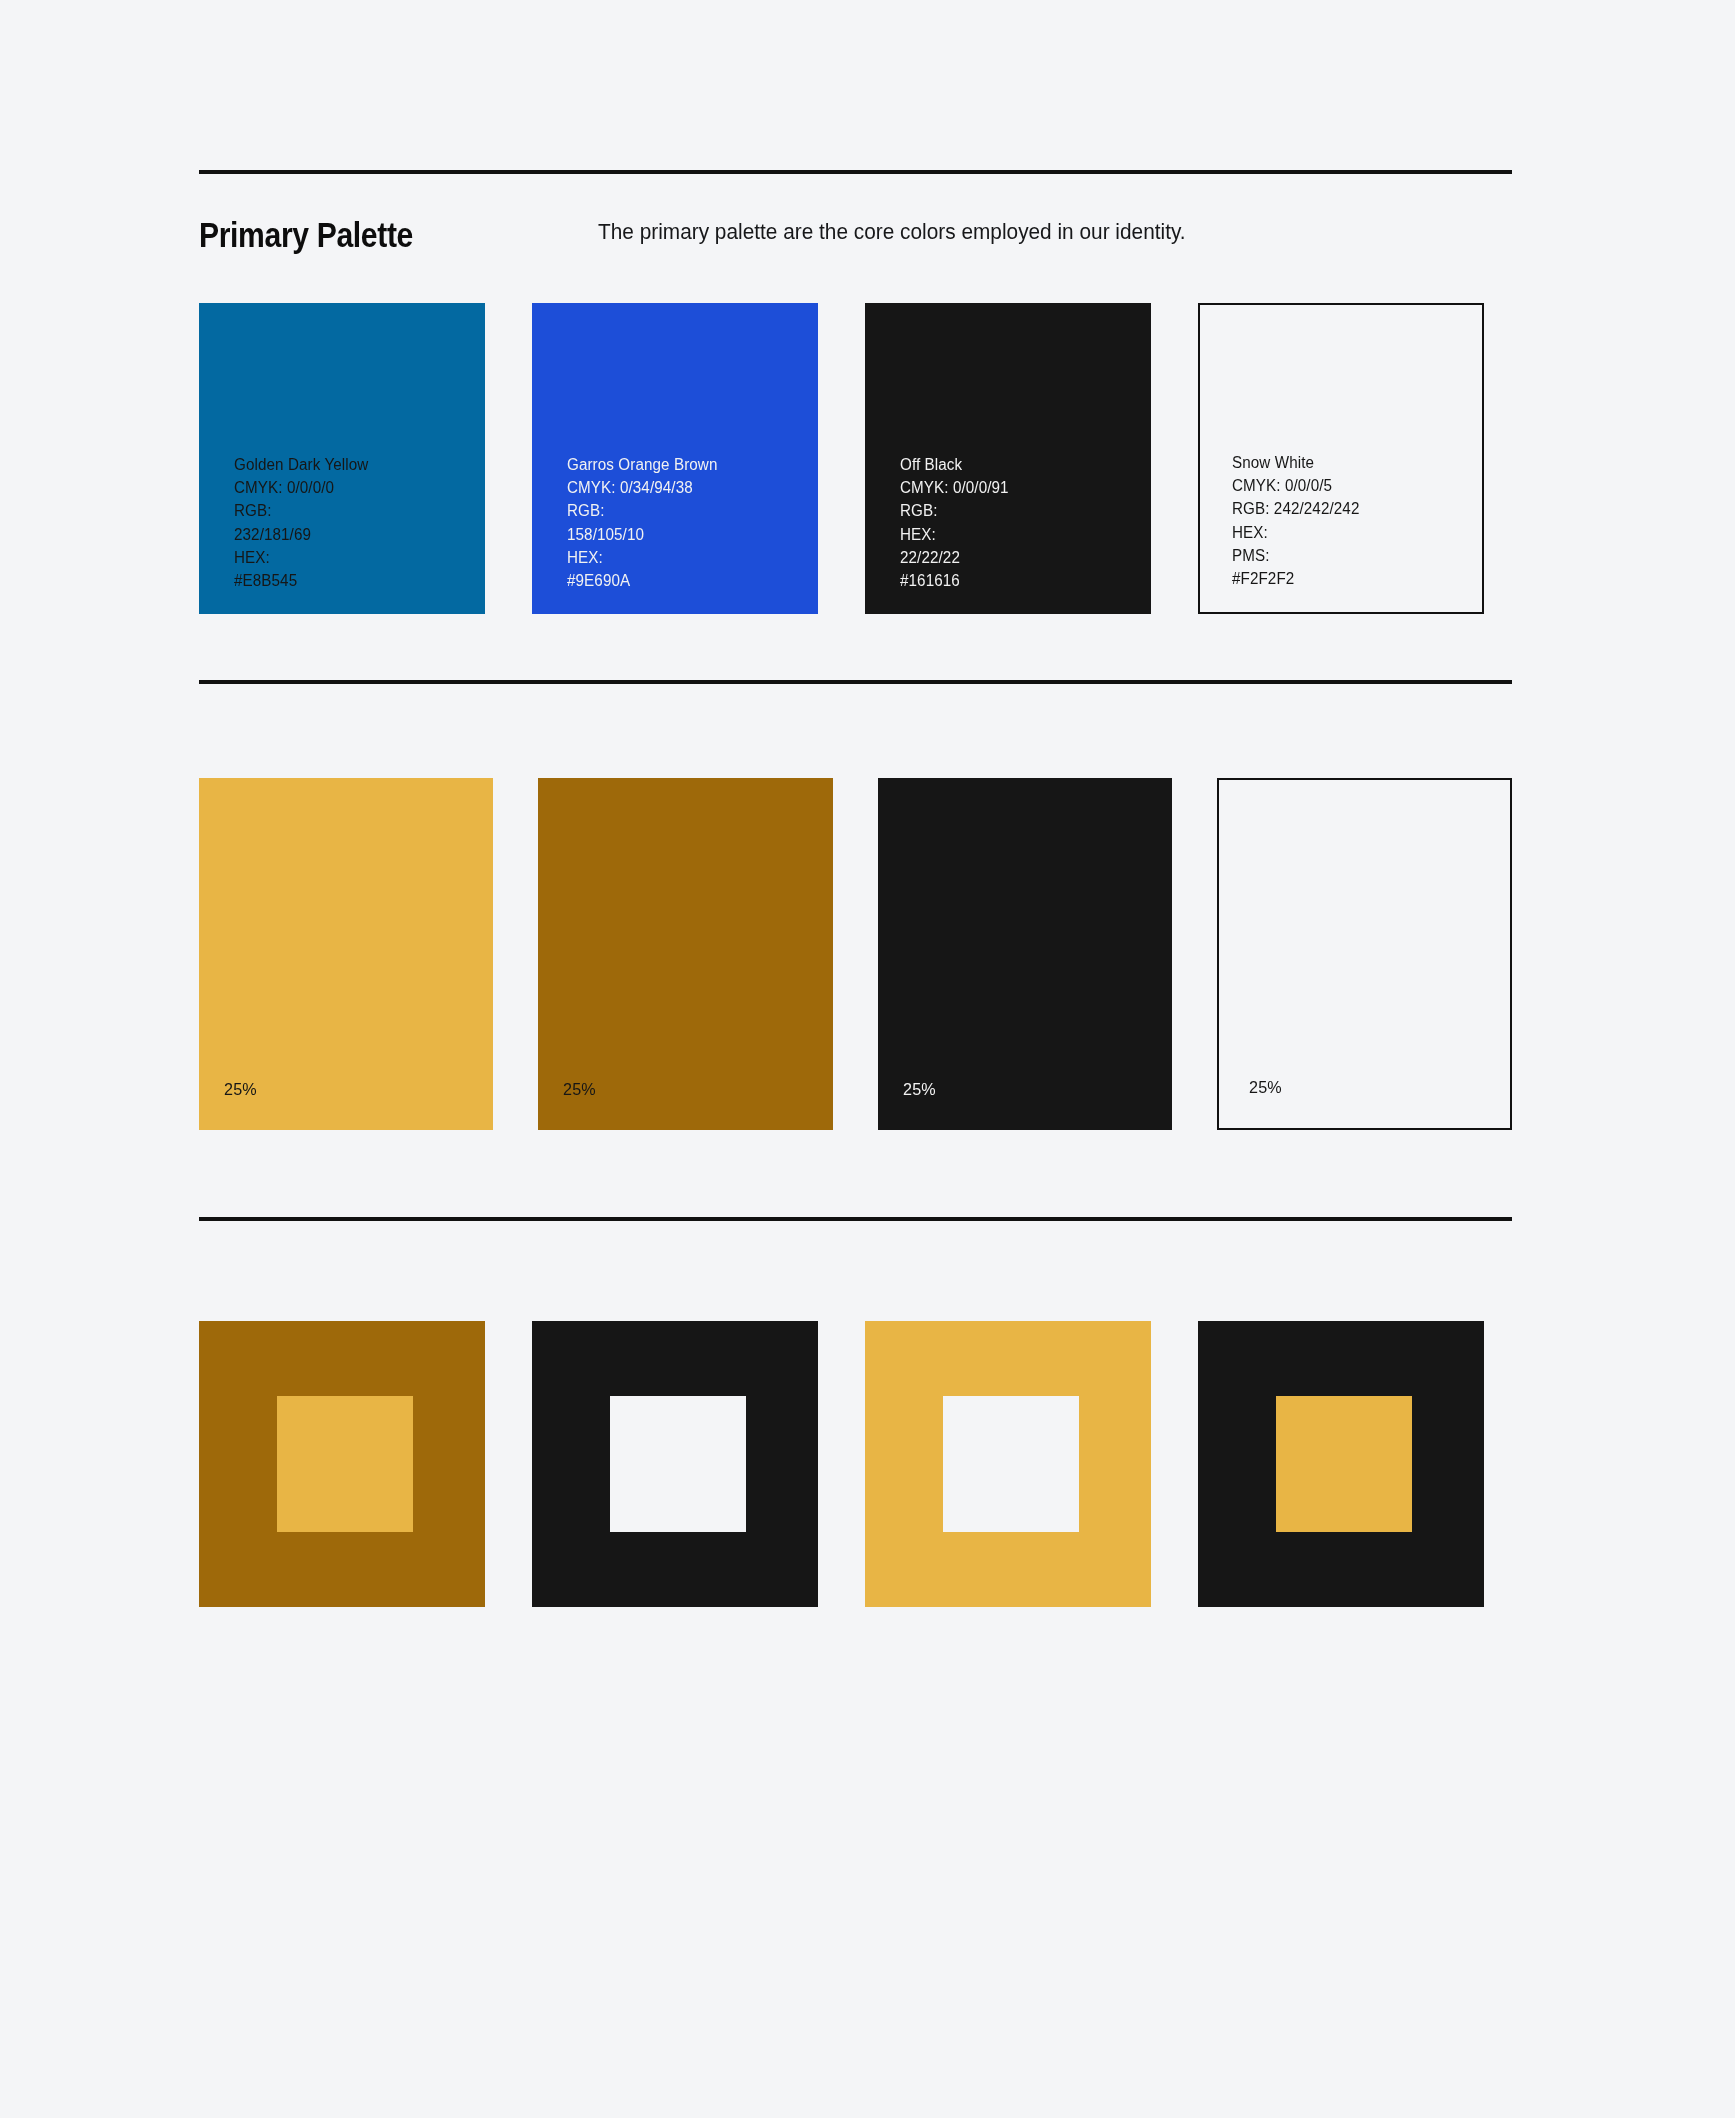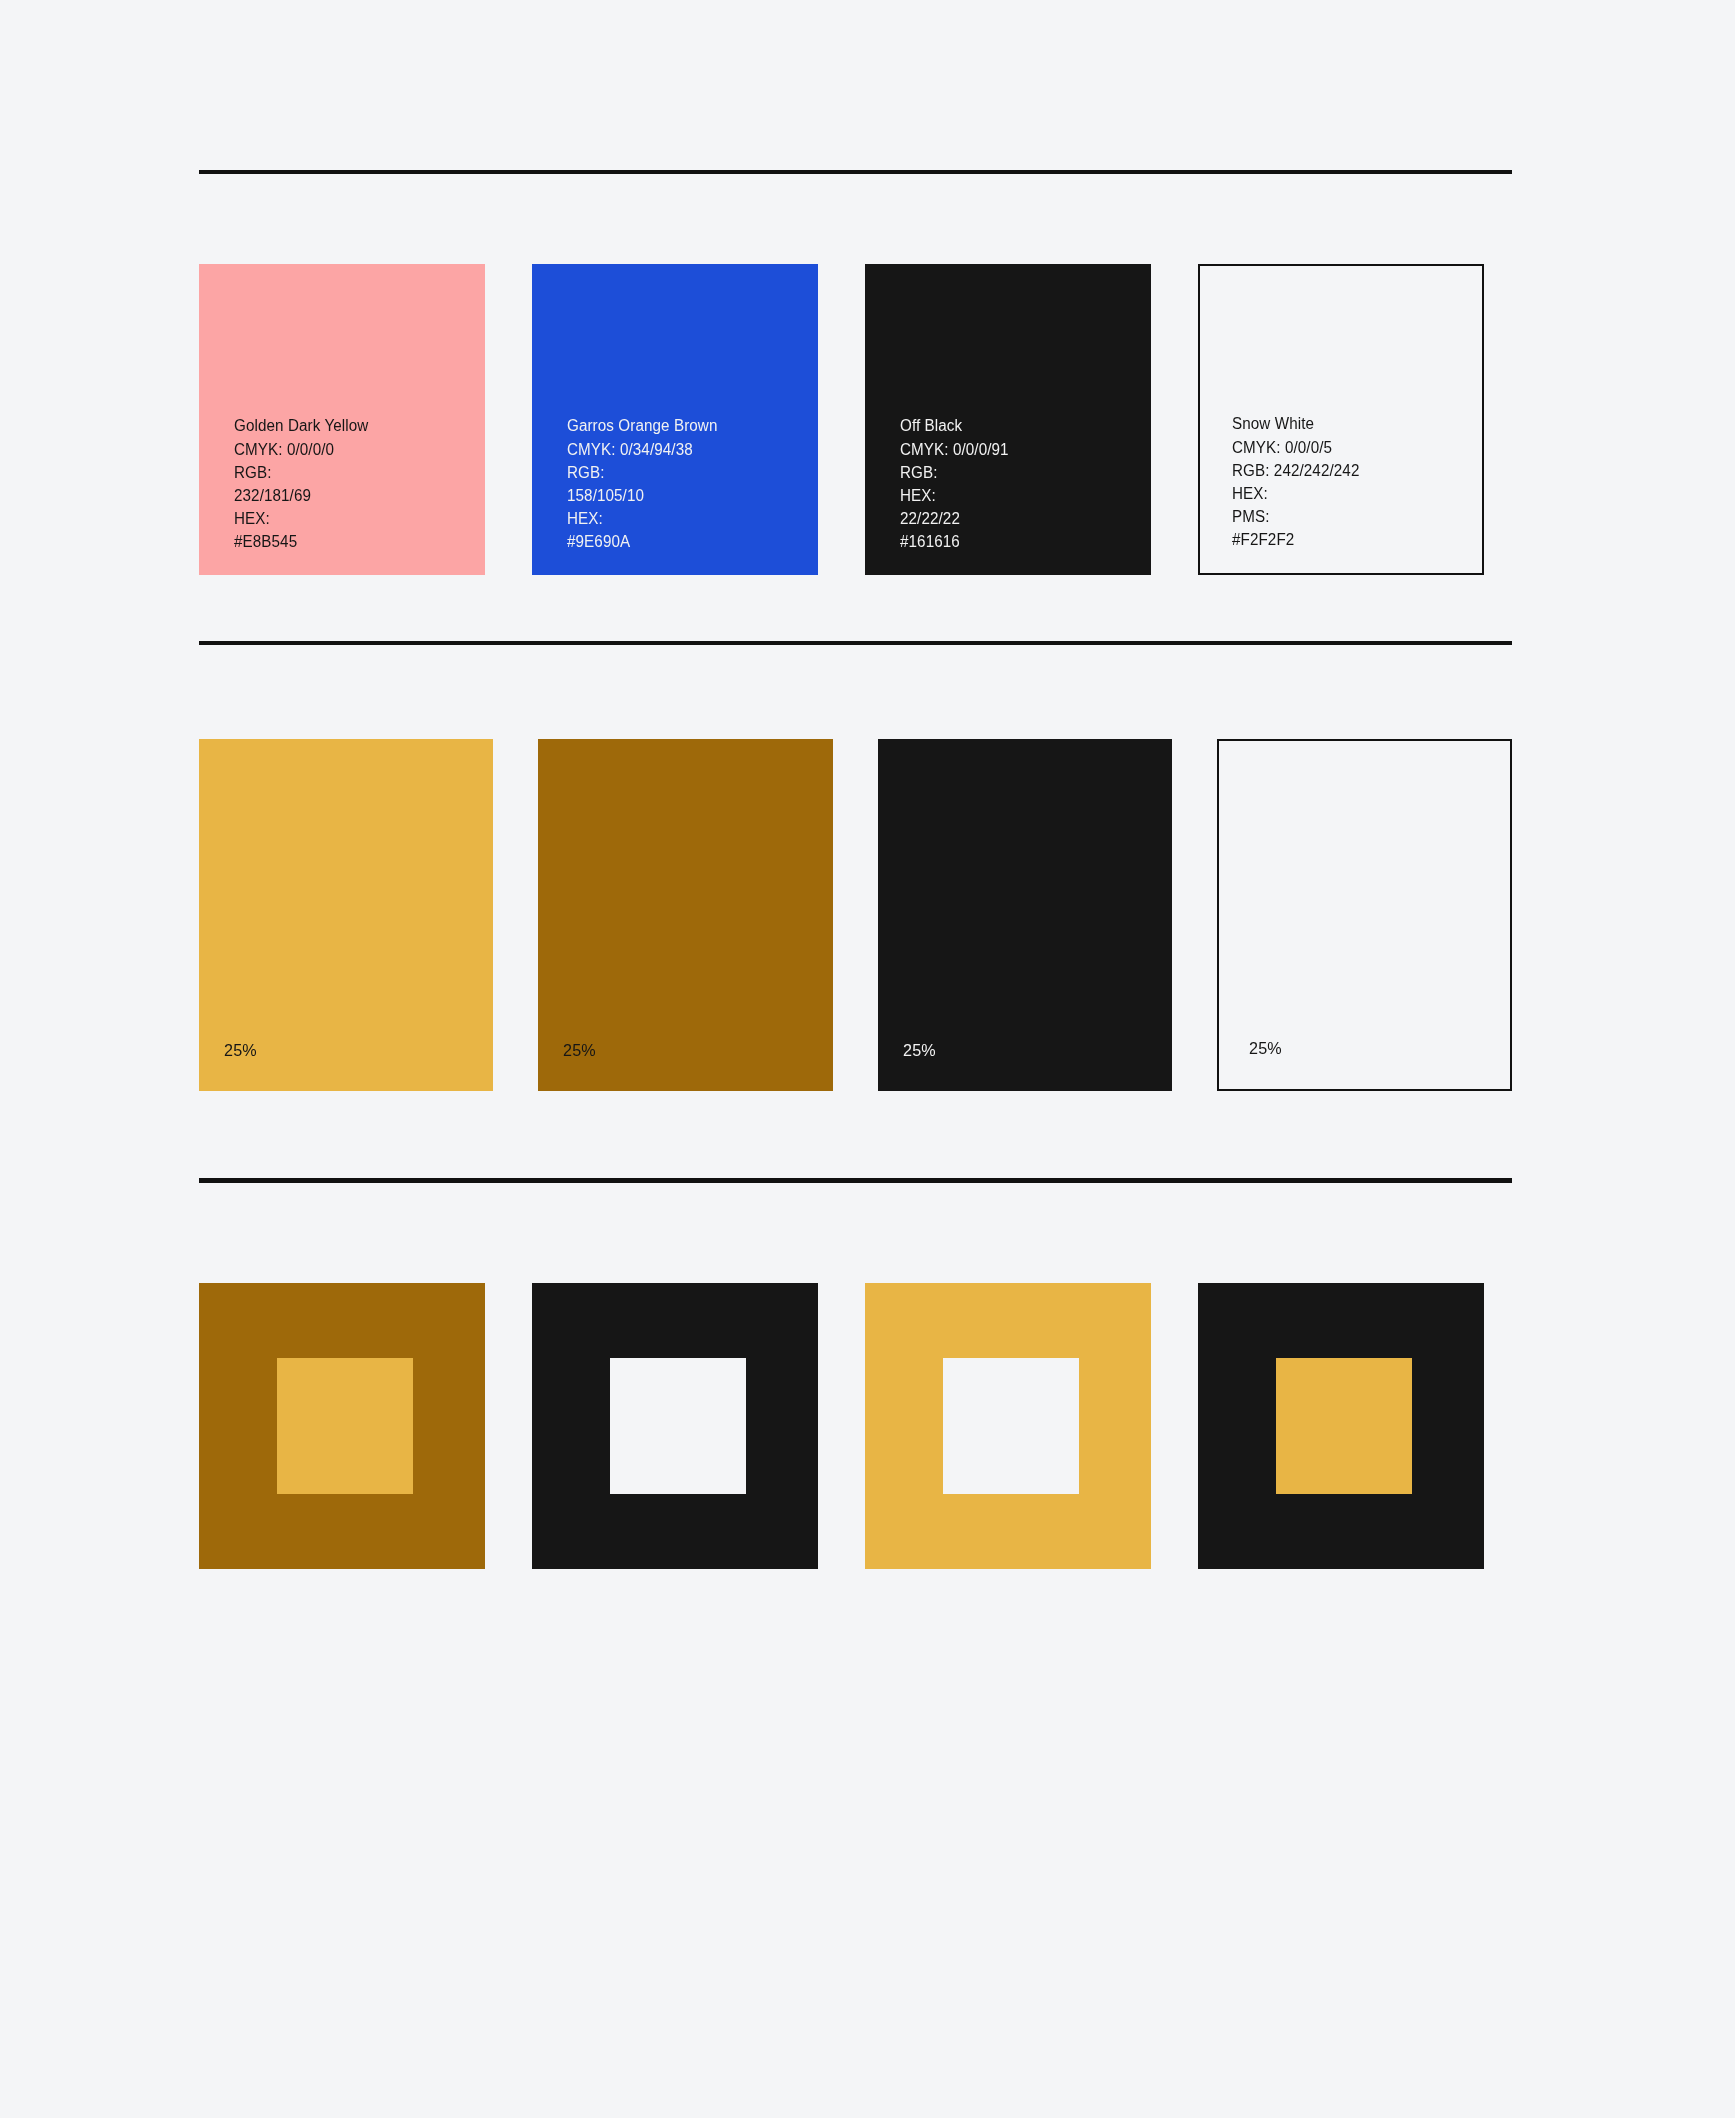--- a/index.html
+++ b/index.html
@@ -145,25 +145,31 @@
 </head>
 <body>
 
 <div class="page">
   <div class="content">
 
     <div style="height:170px"></div>
     <div class="rule"></div>
 
     <div style="height:42px"></div>
+    <div class="section-head">
+      <div class="section-title">Primary Palette</div>
+      <div class="section-desc">
+        <span class="line">The primary palette are the core colors employed in our identity.</span>
+      </div>
+    </div>
 
     <div style="height:48px"></div>
     <div class="swatch-row">
 
-      <div class="swatch" style="background:#fca5a5">
+      <div class="swatch" style="background:#0369a1">
         <div class="swatch-info" style="color:#161616">
           <span class="l nm">Golden Dark Yellow</span>
           <span class="l">CMYK: 0/0/0/0</span>
           <span class="l">RGB:</span>
           <span class="l">232/181/69</span>
           <span class="l">HEX:</span>
           <span class="l">#E8B545</span>
         </div>
       </div>
 

